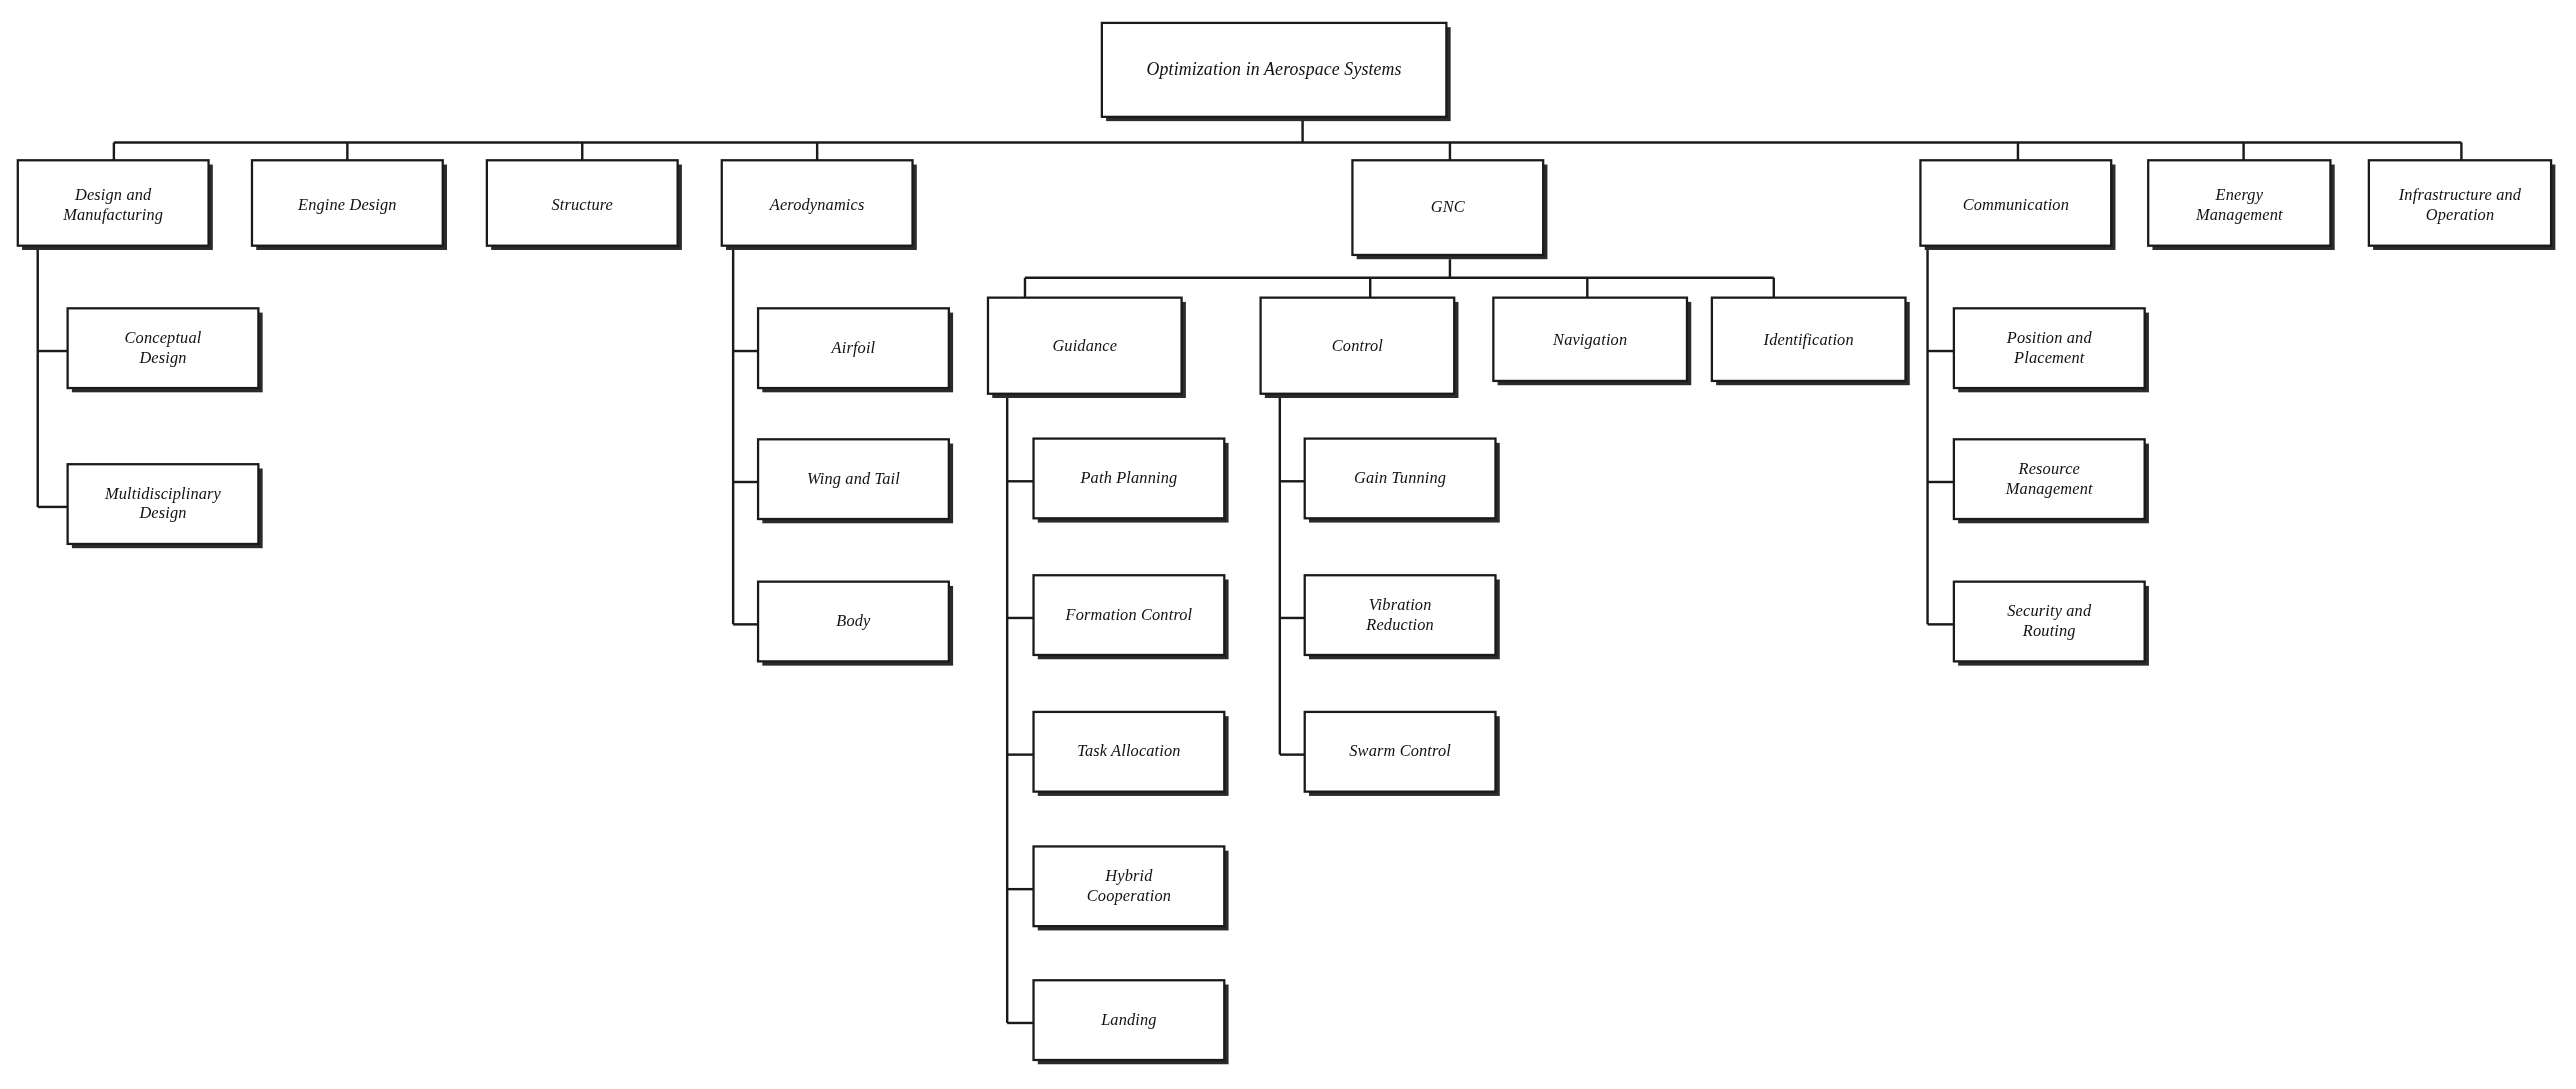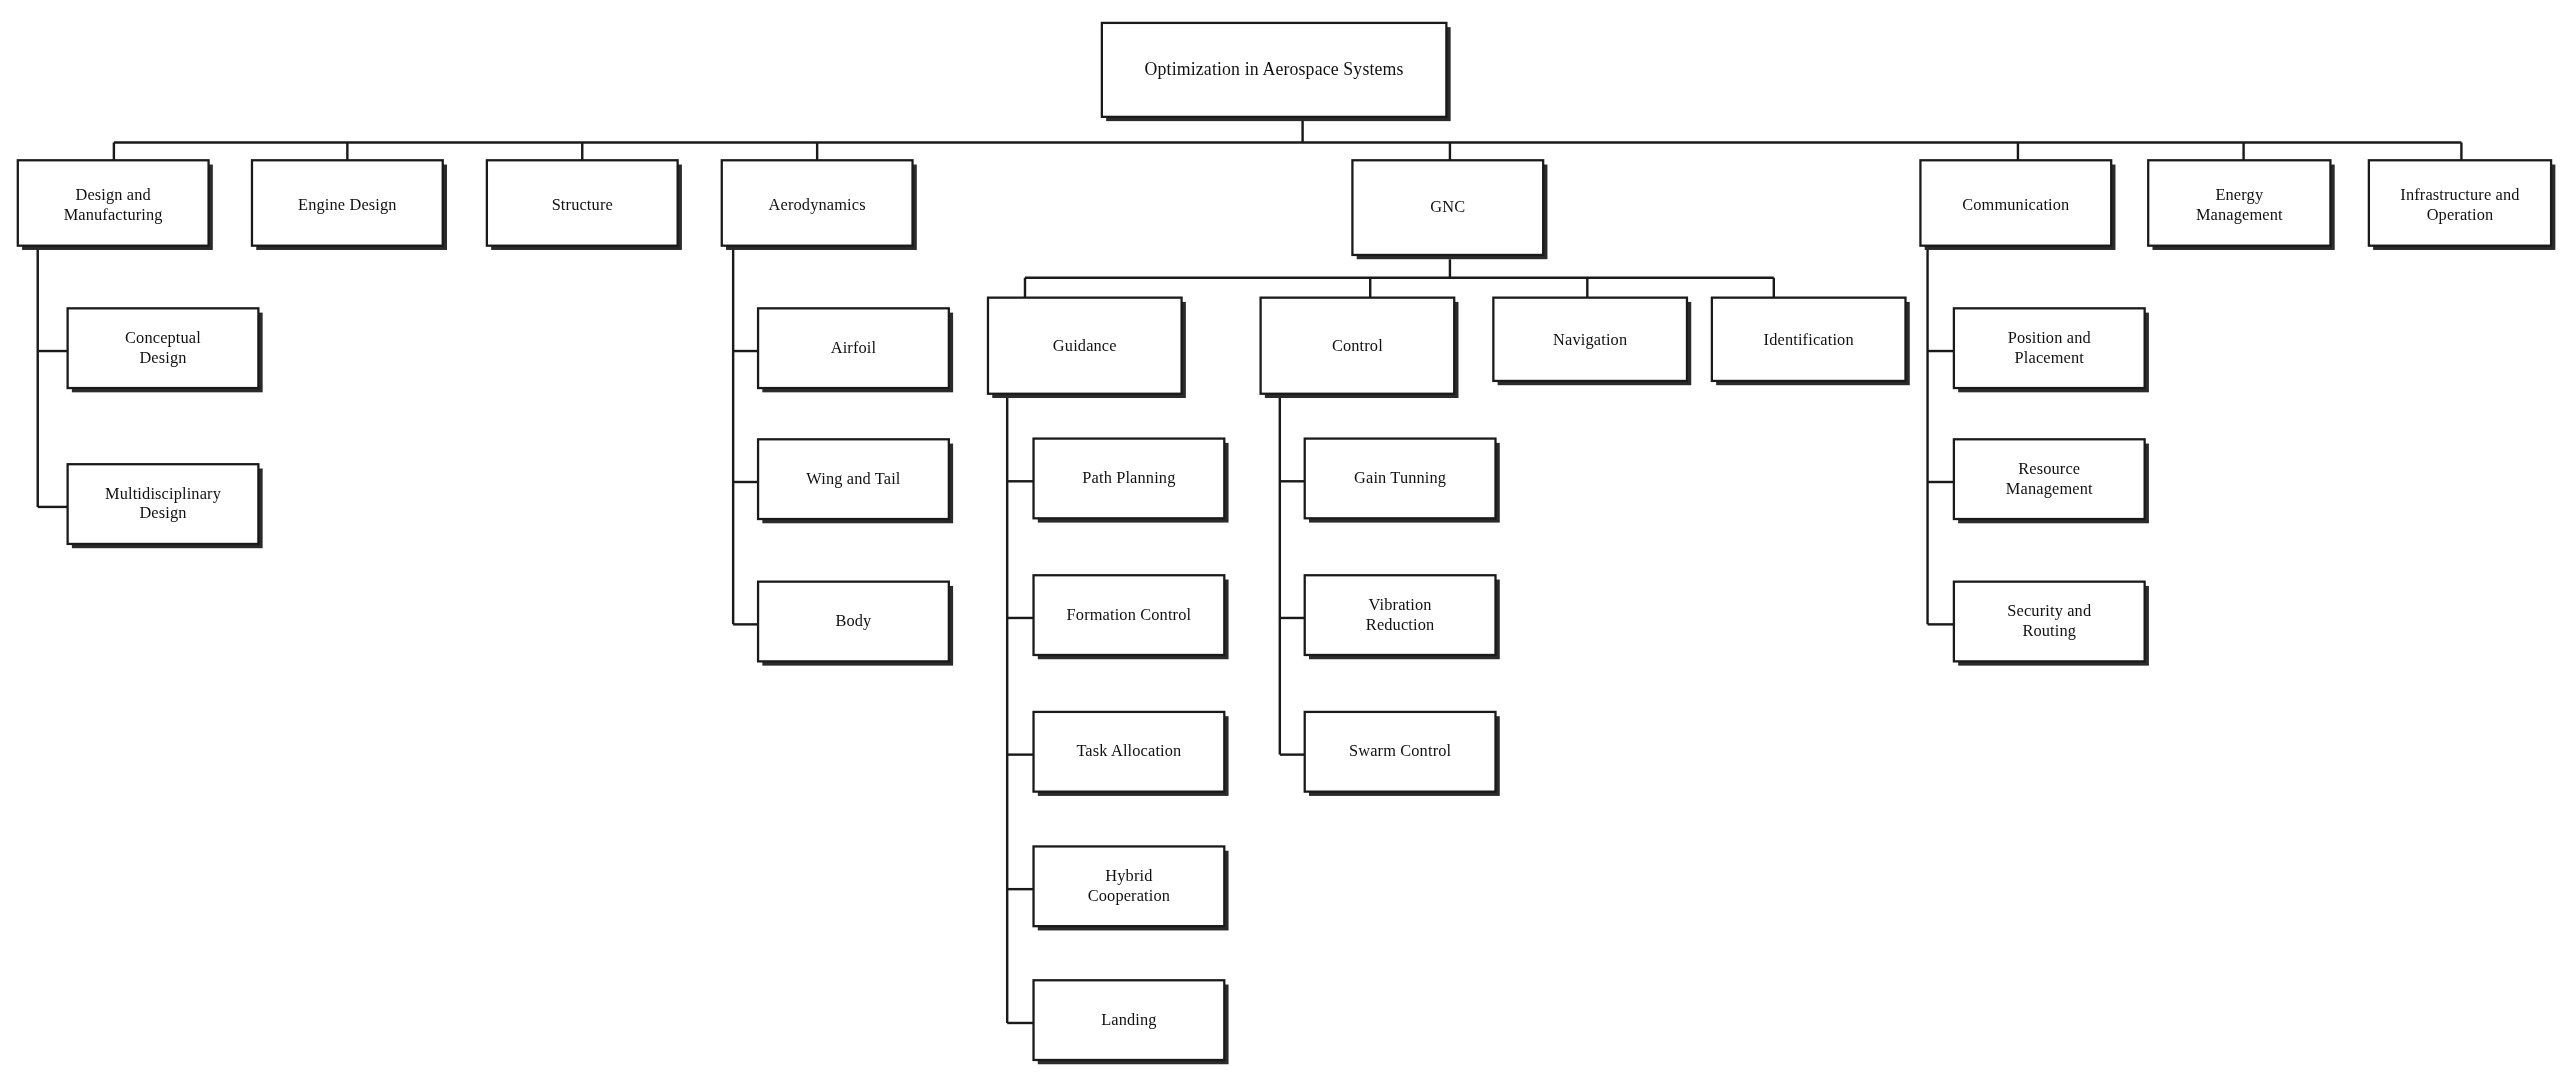--- a/index.html
+++ b/index.html
@@ -11,20 +11,21 @@
     width: 2576px;
     height: 1090px;
     font-family: "Liberation Serif", "DejaVu Serif", serif;
     overflow: hidden;
   }
   #diagram-root {
     position: relative;
     width: 2576px;
     height: 1090px;
     background: #ffffff;
+    font-style: italic;
   }
   svg#tree-canvas {
     position: absolute;
     top: 0;
     left: 0;
     width: 2576px;
     height: 1090px;
     display: block;
   }
   .node-box {

